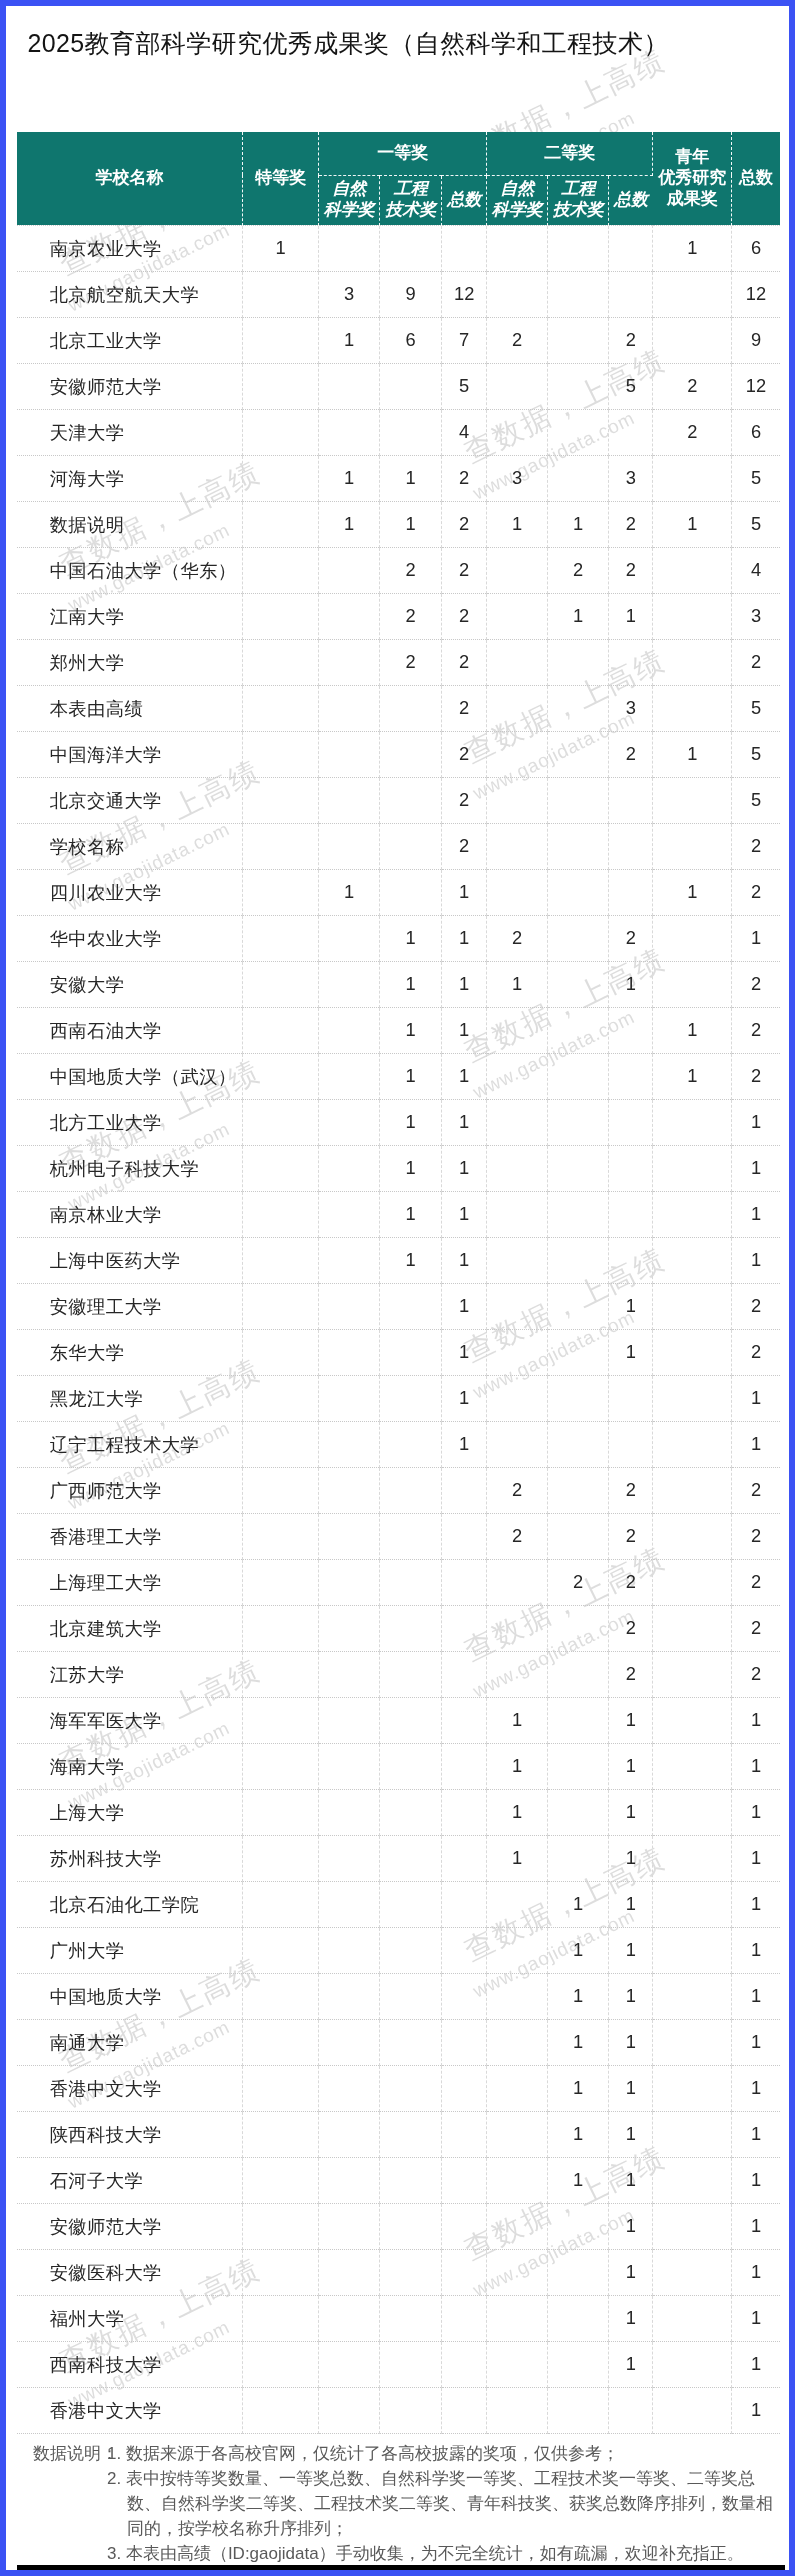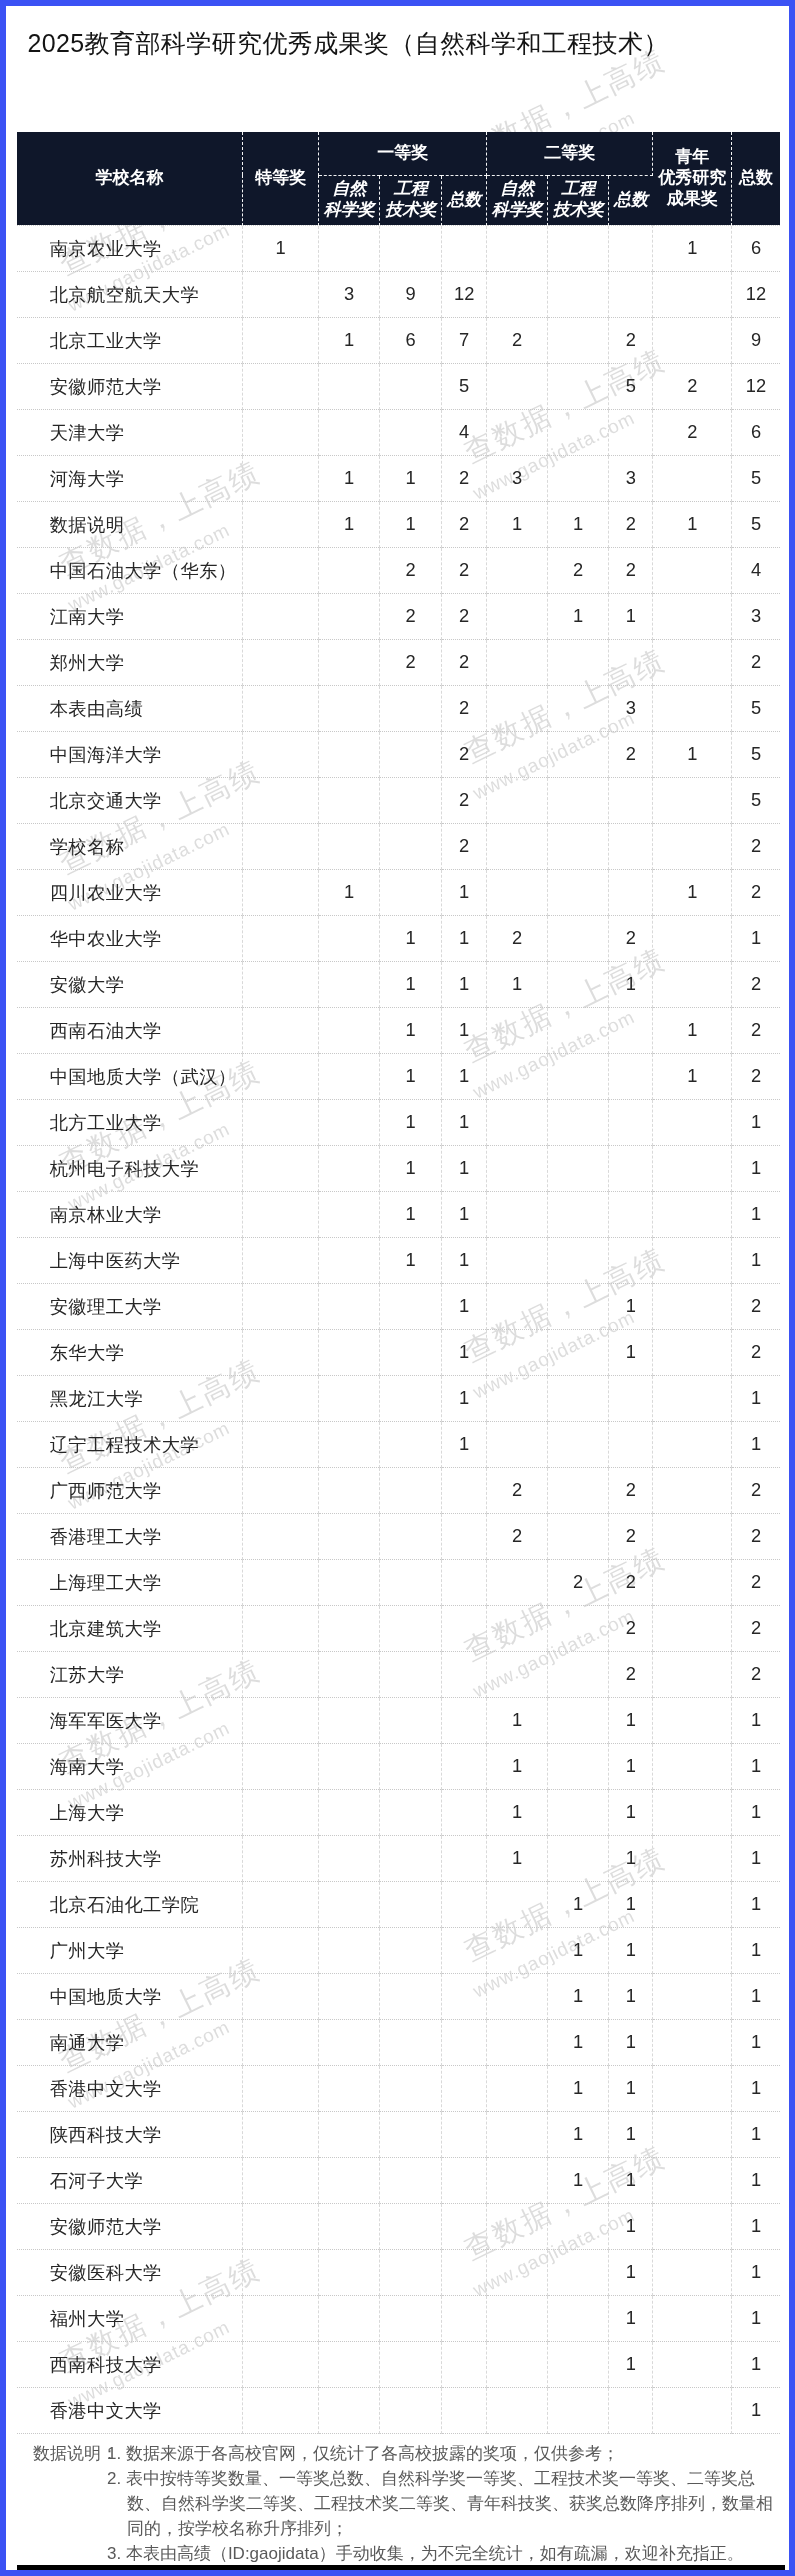--- a/index.html
+++ b/index.html
@@ -25,21 +25,21 @@
     color:rgba(125,125,125,0.26); white-space:nowrap;
   }
   .wm .wm-main { font-size:29px; letter-spacing:2.3px; }
   .wm .wm-url  { font-size:19px; letter-spacing:0.8px; margin-top:7.6px; margin-left:-10.7px; }
   
   table.awards {
     position:absolute; left:10.7px; top:126px; width:763px;
     border-collapse:collapse; table-layout:fixed; z-index:1;
   }
   table.awards th {
-    background:#0f172a; color:#ffffff; font-weight:bold; font-size:17px;
+    background:#0f766e; color:#ffffff; font-weight:bold; font-size:17px;
     text-align:center; vertical-align:middle; white-space:pre-line; line-height:20.6px;
     border-right:0.8px dashed rgba(255,255,255,0.95);
     border-bottom:0.8px dotted #cfcfcf;
   }
   table.awards th.group { border-bottom:0.8px dashed rgba(255,255,255,0.95); }
   table.awards th:last-child, table.awards th.no-r { border-right:none; }
   table.awards tr.hrow1 { height:43px; }
   table.awards tr.hrow2 { height:50px;font-style:italic; }
   table.awards td {
     height:46px; font-size:18.3px; color:#262626; text-align:center; vertical-align:middle;

